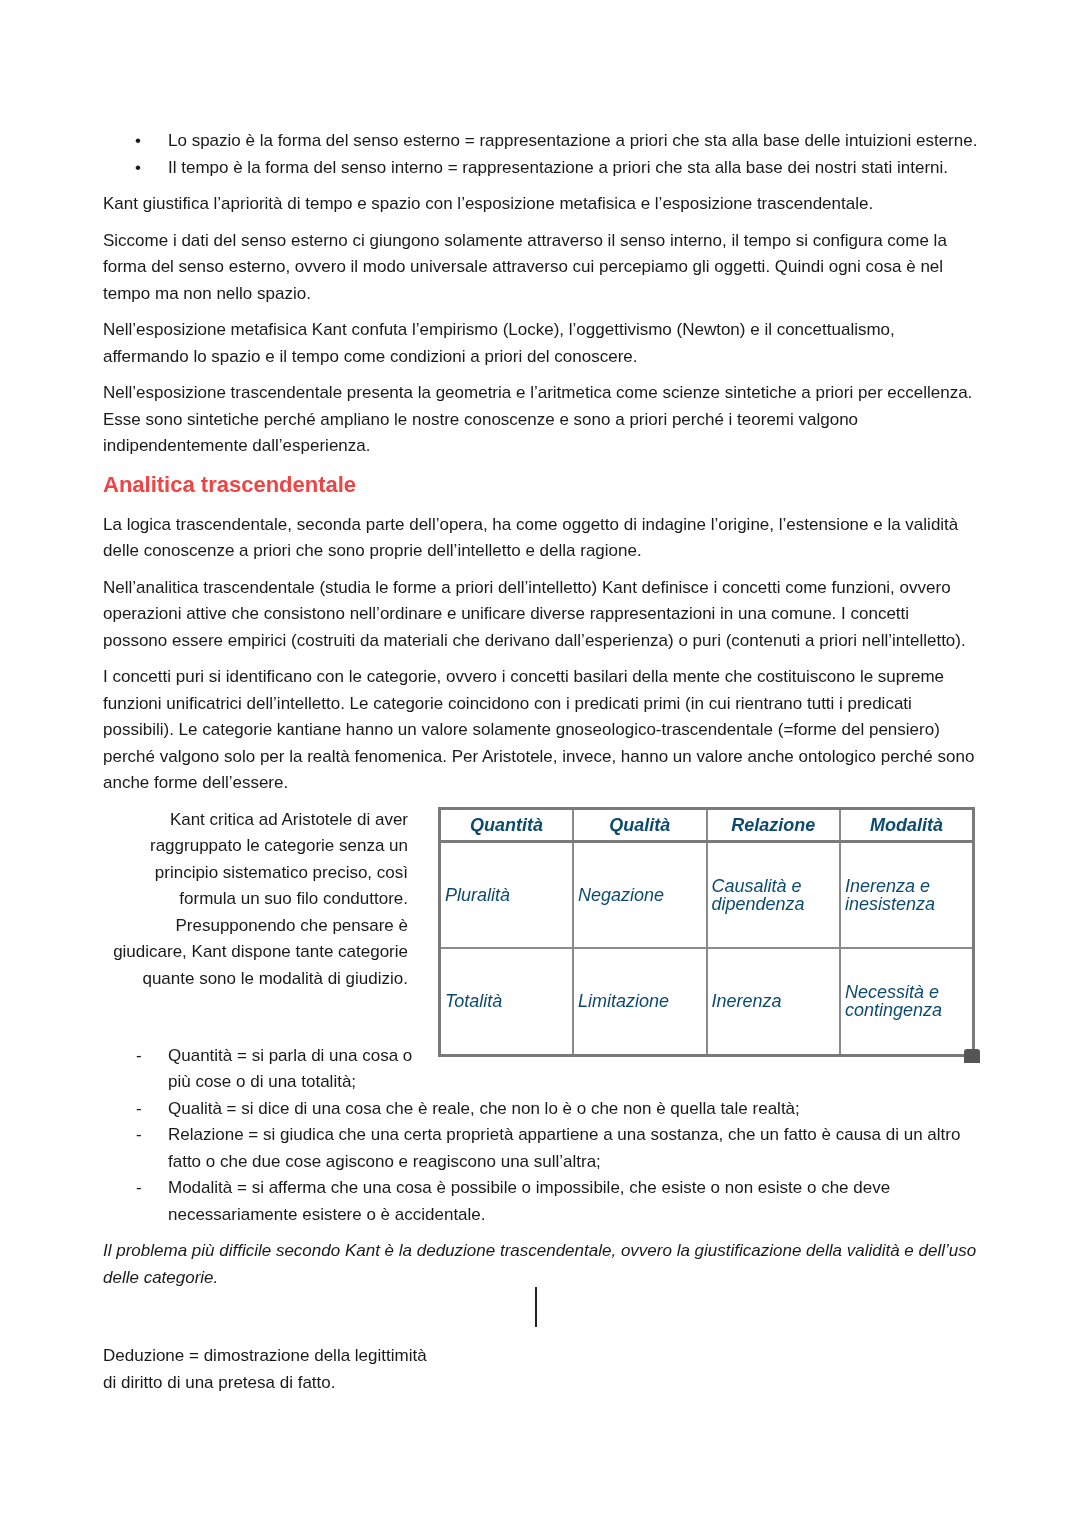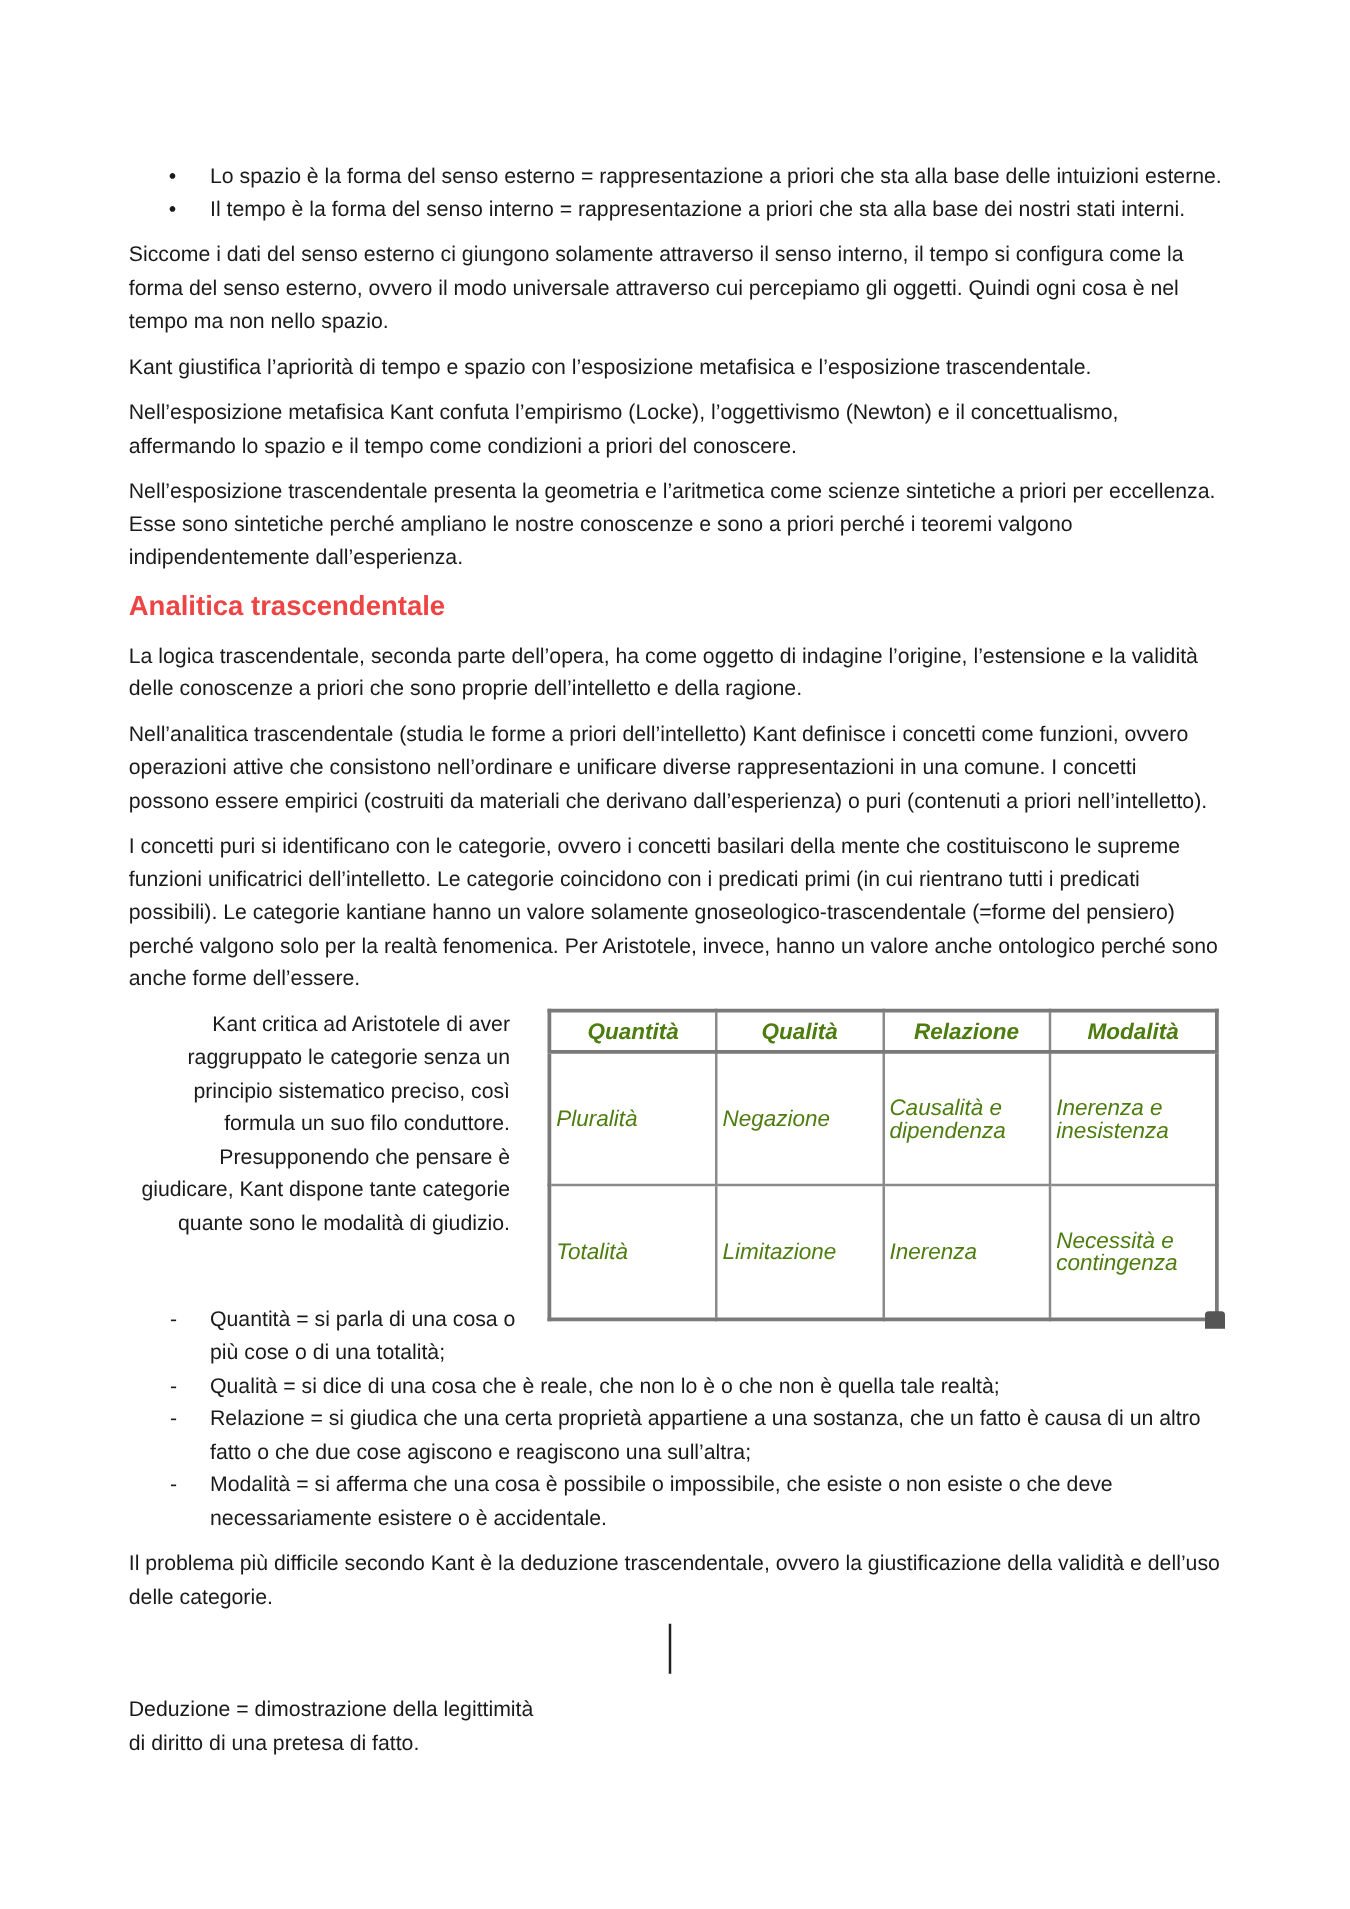--- a/index.html
+++ b/index.html
@@ -10,21 +10,21 @@
   .bullets { list-style: none; margin: 0 0 10px 0; padding: 0; }
   .bullets li { position: relative; padding-left: 65px; }
   .bullets li .mark { position: absolute; left: 32px; top: 0; }
   h2 { font-size: 22px; font-weight: bold; margin: 6px 0 12px 0; line-height: 30px; color: #ef4444; }
   .split { position: relative; height: 236px; }
   .split .left { width: 305px; text-align: right; }
   .table-wrap { position: absolute; left: 335px; top: 0px; width: 537px; height: 250px; }
   table.cat { border-collapse: collapse; width: 537px; height: 250px; table-layout: fixed;
               border: 3px solid #7a7a7a; }
   table.cat td, table.cat th { border: 2px solid #8a8a8a; vertical-align: middle;
-              font-style: italic; color: #4d7c0f; font-size: 18px; line-height: 18px; padding: 0 4px; }
+              font-style: italic; color: #0c4a6e; font-size: 18px; line-height: 18px; padding: 0 4px; }
   table.cat th { font-weight: bold; height: 30px; font-size: 18px; }
   table.cat tr.hdr { border-bottom: 3px solid #7a7a7a; }
   .cam { position: absolute; right: -5px; bottom: -6px; width: 16px; height: 14px; background: #555;
          border-radius: 3px 3px 0 0; }
   .dashlist { list-style: none; margin: 0 0 10px 0; padding: 0; }
   .dashlist li { position: relative; padding-left: 65px; }
   .dashlist li .mark { position: absolute; left: 33px; top: 0; }
   .dashlist li.narrow { width: 245px; }
   .connector { position: absolute; left: 432px; width: 2px; height: 40px; background: #222; }
   .center { text-align: left; }
@@ -32,22 +32,22 @@
 </head>
 <body>
 
 <div class="page">
 
   <ul class="bullets">
     <li><span class="mark">•</span><span>Lo spazio è la forma del senso esterno = rappresentazione a priori che sta alla base delle intuizioni esterne.</span></li>
     <li><span class="mark">•</span><span>Il tempo è la forma del senso interno = rappresentazione a priori che sta alla base dei nostri stati interni.</span></li>
   </ul>
 
+  <p>Kant giustifica l’apriorità di tempo e spazio con l’esposizione metafisica e l’esposizione trascendentale.</p>
   <p>Siccome i dati del senso esterno ci giungono solamente attraverso il senso interno, il tempo si configura come la forma del senso esterno, ovvero il modo universale attraverso cui percepiamo gli oggetti. Quindi ogni cosa è nel tempo ma non nello spazio.</p>
-  <p>Kant giustifica l’apriorità di tempo e spazio con l’esposizione metafisica e l’esposizione trascendentale.</p>
   <p>Nell’esposizione metafisica Kant confuta l’empirismo (Locke), l’oggettivismo (Newton) e il concettualismo, affermando lo spazio e il tempo come condizioni a priori del conoscere.</p>
   <p>Nell’esposizione trascendentale presenta la geometria e l’aritmetica come scienze sintetiche a priori per eccellenza. Esse sono sintetiche perché ampliano le nostre conoscenze e sono a priori perché i teoremi valgono indipendentemente dall’esperienza.</p>
 
   <h2>Analitica trascendentale</h2>
 
   <p>La logica trascendentale, seconda parte dell’opera, ha come oggetto di indagine l’origine, l’estensione e la validità delle conoscenze a priori che sono proprie dell’intelletto e della ragione.</p>
   <p>Nell’analitica trascendentale (studia le forme a priori dell’intelletto) Kant definisce i concetti come funzioni, ovvero operazioni attive che consistono nell’ordinare e unificare diverse rappresentazioni in una comune. I concetti possono essere empirici (costruiti da materiali che derivano dall’esperienza) o puri (contenuti a priori nell’intelletto).</p>
   <p>I concetti puri si identificano con le categorie, ovvero i concetti basilari della mente che costituiscono le supreme funzioni unificatrici dell’intelletto. Le categorie coincidono con i predicati primi (in cui rientrano tutti i predicati possibili). Le categorie kantiane hanno un valore solamente gnoseologico-trascendentale (=forme del pensiero) perché valgono solo per la realtà fenomenica. Per Aristotele, invece, hanno un valore anche ontologico perché sono anche forme dell’essere.</p>
 
   <div class="split">
@@ -79,21 +79,21 @@
     </div>
   </div>
 
   <ul class="dashlist">
     <li class="narrow"><span class="mark">-</span><span>Quantità = si parla di una cosa o più cose o di una totalità;</span></li>
     <li><span class="mark">-</span><span>Qualità = si dice di una cosa che è reale, che non lo è o che non è quella tale realtà;</span></li>
     <li><span class="mark">-</span><span>Relazione = si giudica che una certa proprietà appartiene a una sostanza, che un fatto è causa di un altro fatto o che due cose agiscono e reagiscono una sull’altra;</span></li>
     <li><span class="mark">-</span><span>Modalità = si afferma che una cosa è possibile o impossibile, che esiste o non esiste o che deve necessariamente esistere o è accidentale.</span></li>
   </ul>
 
-  <p style="margin-bottom:16px;">Il problema più difficile secondo Kant è la deduzione trascendentale, ovvero la giustificazione della validità e dell’uso delle categorie.</p>
+  <p style="margin-bottom:4px;font-style:italic;">Il problema più difficile secondo Kant è la deduzione trascendentale, ovvero la giustificazione della validità e dell’uso delle categorie.</p>
 
   <div style="position:relative; height:48px;">
     <div class="connector" style="top:-8px;"></div>
   </div>
 
   <div class="center">
     <div>Deduzione = dimostrazione della legittimità</div>
     <div>di diritto di una pretesa di fatto.</div>
   </div>
 </div>

